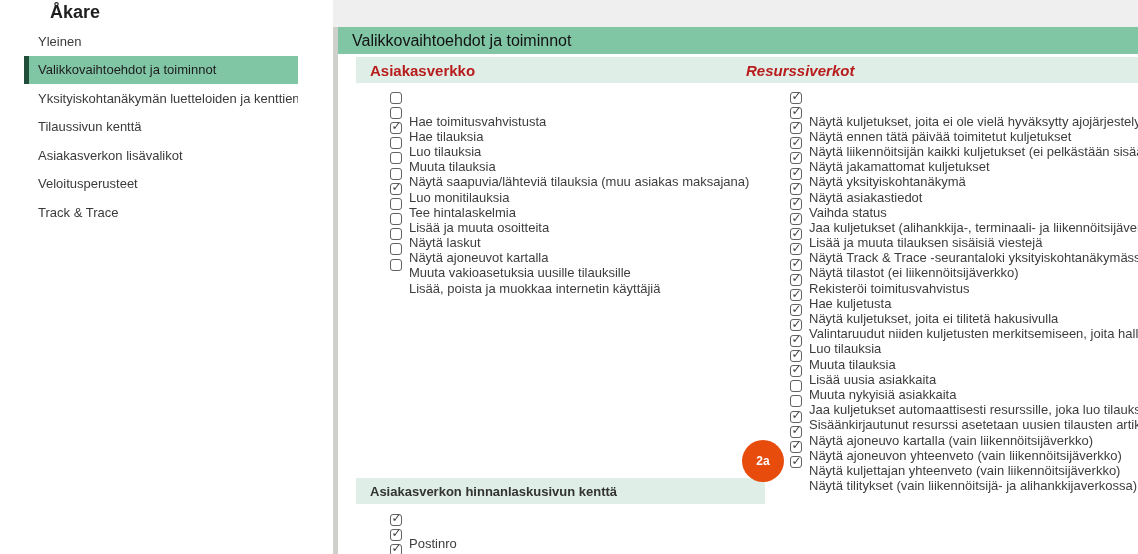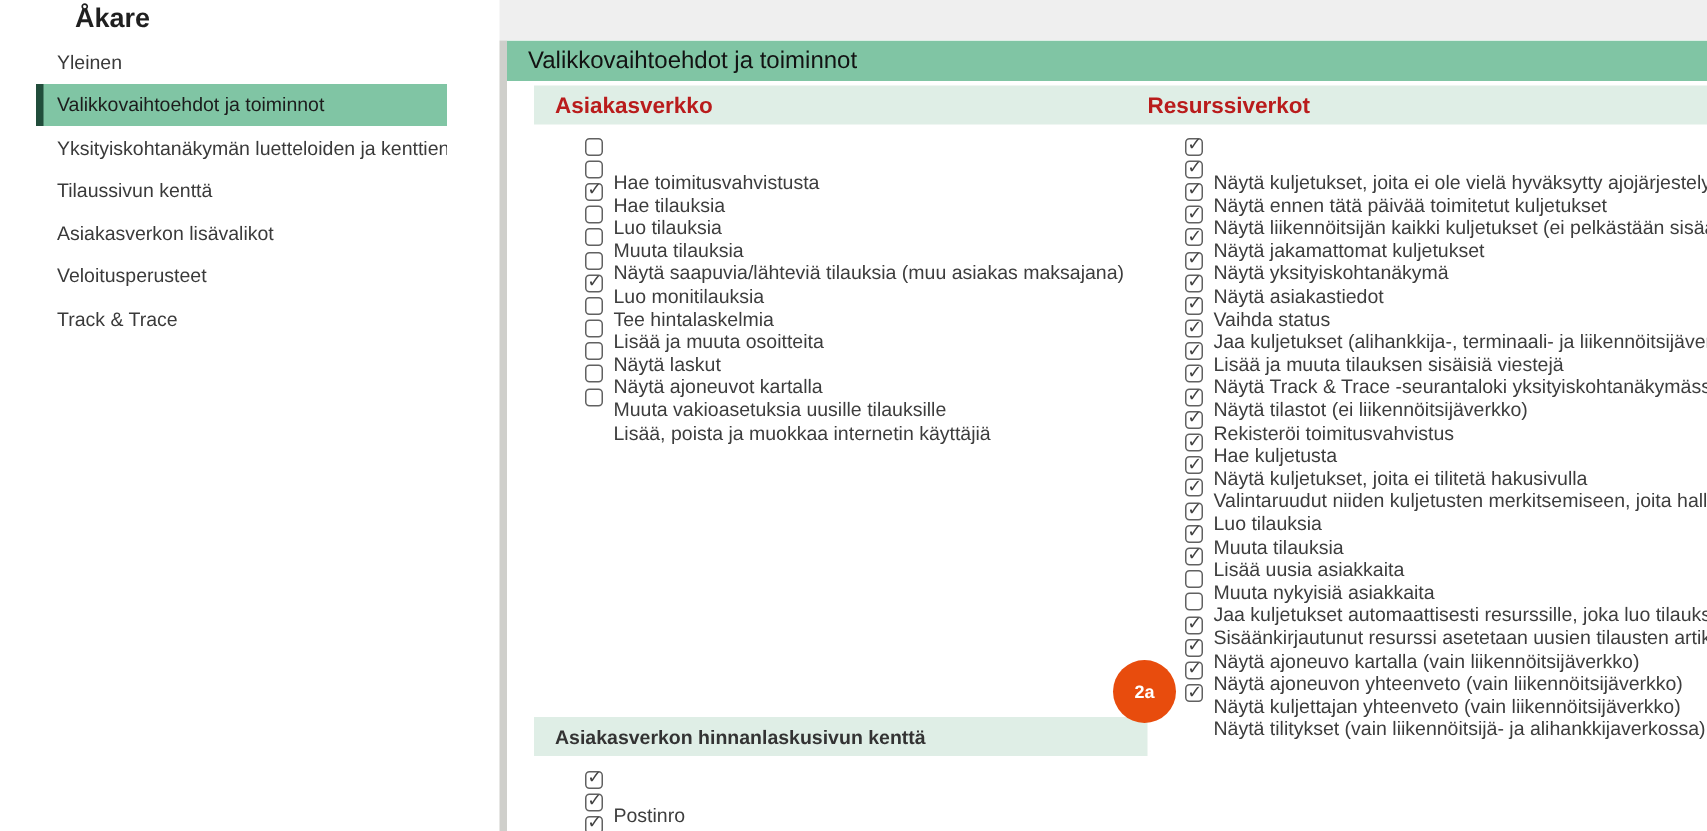--- a/index.html
+++ b/index.html
@@ -20,21 +20,21 @@
 
   .divider{position:absolute;left:333px;top:27px;width:5px;height:527px;background:#cfcfcb;}
 
   
   .main{position:absolute;left:338px;top:27px;width:800px;height:527px;overflow:hidden;background:#fff;}
   .panel-header{box-sizing:border-box;width:800px;height:27px;background:var(--accent-green,#80c5a4);
                 display:flex;align-items:center;padding-left:14px;font-size:16px;font-weight:500;color:#121212;}
   .subheader{position:absolute;left:18px;top:30px;width:782px;height:26px;background:var(--light-green,#dfeee6);}
   .subheader .col-h{position:absolute;top:5px;font-size:15px;font-weight:bold;color:#b91c1c;}
   .col-h.left{left:14px;}
-  .col-h.right{left:409px;}
+  .col-h.right{left:390px;font-style:italic;}
 
   .checklist{position:absolute;}
   .list-left{left:52px;top:63px;}
   .list-right{left:452px;top:63px;}
   .list-price{left:52px;top:485px;}
   .check-row{height:15.2px;display:flex;align-items:center;white-space:nowrap;cursor:pointer;}
   .cbox{box-sizing:border-box;width:12px;height:12px;border:1.5px solid #616161;border-radius:3px;
         background:#fff;flex:0 0 auto;margin-right:7px;position:relative;}
   .cbox.checked::after{content:"\2713";position:absolute;left:0.5px;top:-3.5px;font-size:12px;
         font-weight:bold;color:#424242;}

